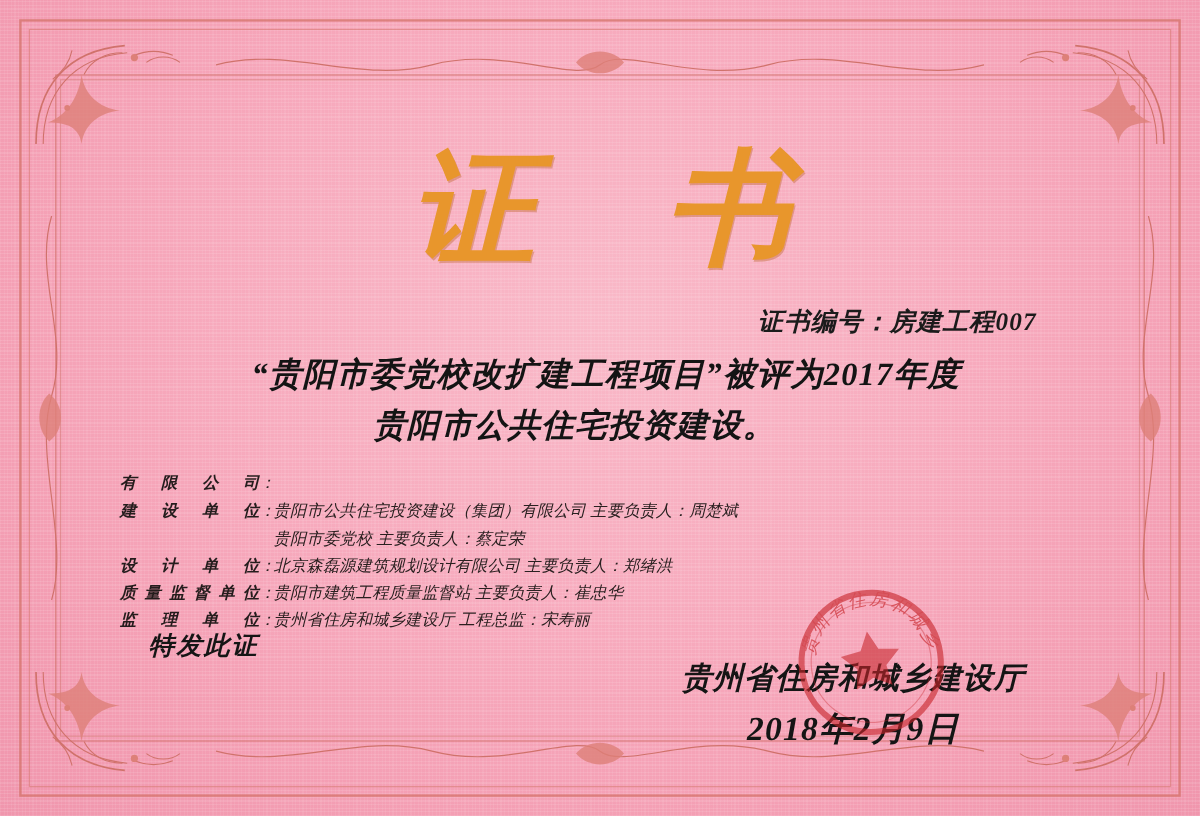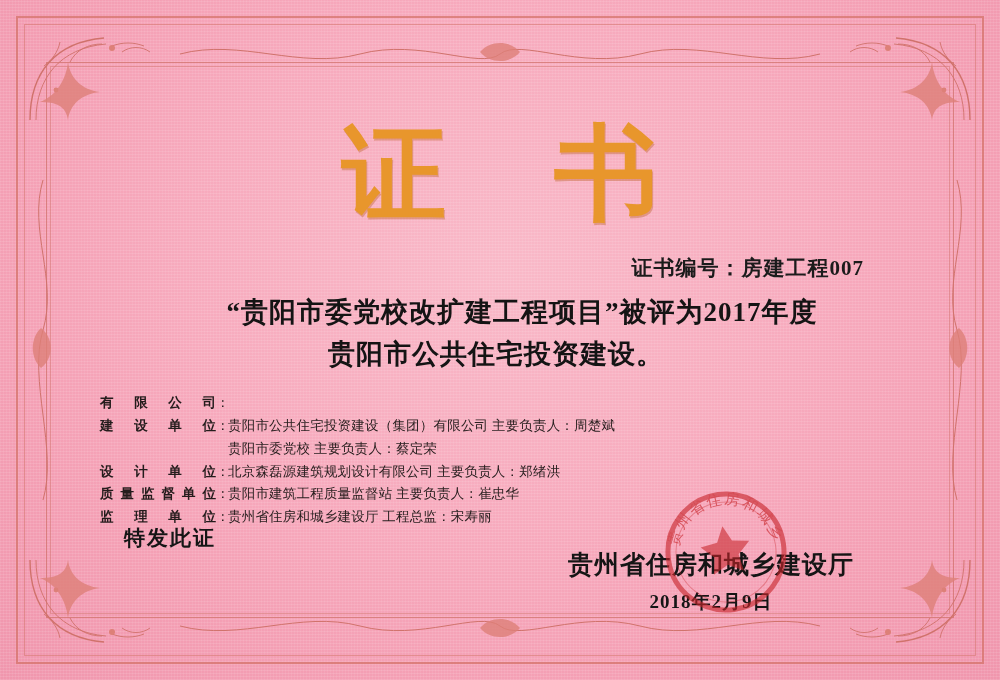--- a/index.html
+++ b/index.html
@@ -15,20 +15,21 @@
   }
 
   
   #certificate {
     position: relative;
     width: 1000px;
     height: 680px;
     background:
       radial-gradient(ellipse at 50% 40%, #f9b9c8 0%, #f7aabd 45%, #f49fb4 72%, #f096ad 100%);
     box-sizing: border-box;
+    font-style: italic;
   }
 
   
   #paper-texture {
     position: absolute;
     inset: 0;
     background-image:
       repeating-linear-gradient(0deg, rgba(255,255,255,0.10) 0px, rgba(255,255,255,0.10) 1px, rgba(0,0,0,0) 1px, rgba(0,0,0,0) 3px),
       repeating-linear-gradient(90deg, rgba(255,255,255,0.07) 0px, rgba(255,255,255,0.07) 1px, rgba(0,0,0,0) 1px, rgba(0,0,0,0) 3px);
     pointer-events: none;
@@ -107,21 +108,21 @@
     font-weight: bold;
     color: #1b1b1b;
     letter-spacing: 1px;
     margin-left: 40px;
   }
 
   
   #statement {
     position: absolute;
     top: 292px;
-    left: 167px;
+    left: 150px;
     width: 710px;
     font-size: 27px;
     font-weight: bold;
     color: #141414;
     line-height: 1.55;
     text-align: center;
     letter-spacing: 1px;
   }
   #statement .line2 {
     display: block;
@@ -186,21 +187,21 @@
     text-align: center;
     color: #151515;
   }
   #issuer {
     font-size: 25px;
     font-weight: bold;
     letter-spacing: 1px;
   }
   #issue-date {
     margin-top: 8px;
-    font-size: 19px;
+    font-size: 28px;
     font-weight: bold;
     letter-spacing: 1px;
   }
 
   
   #seal {
     position: absolute;
     left: 660px;
     top: 486px;
     width: 132px;

